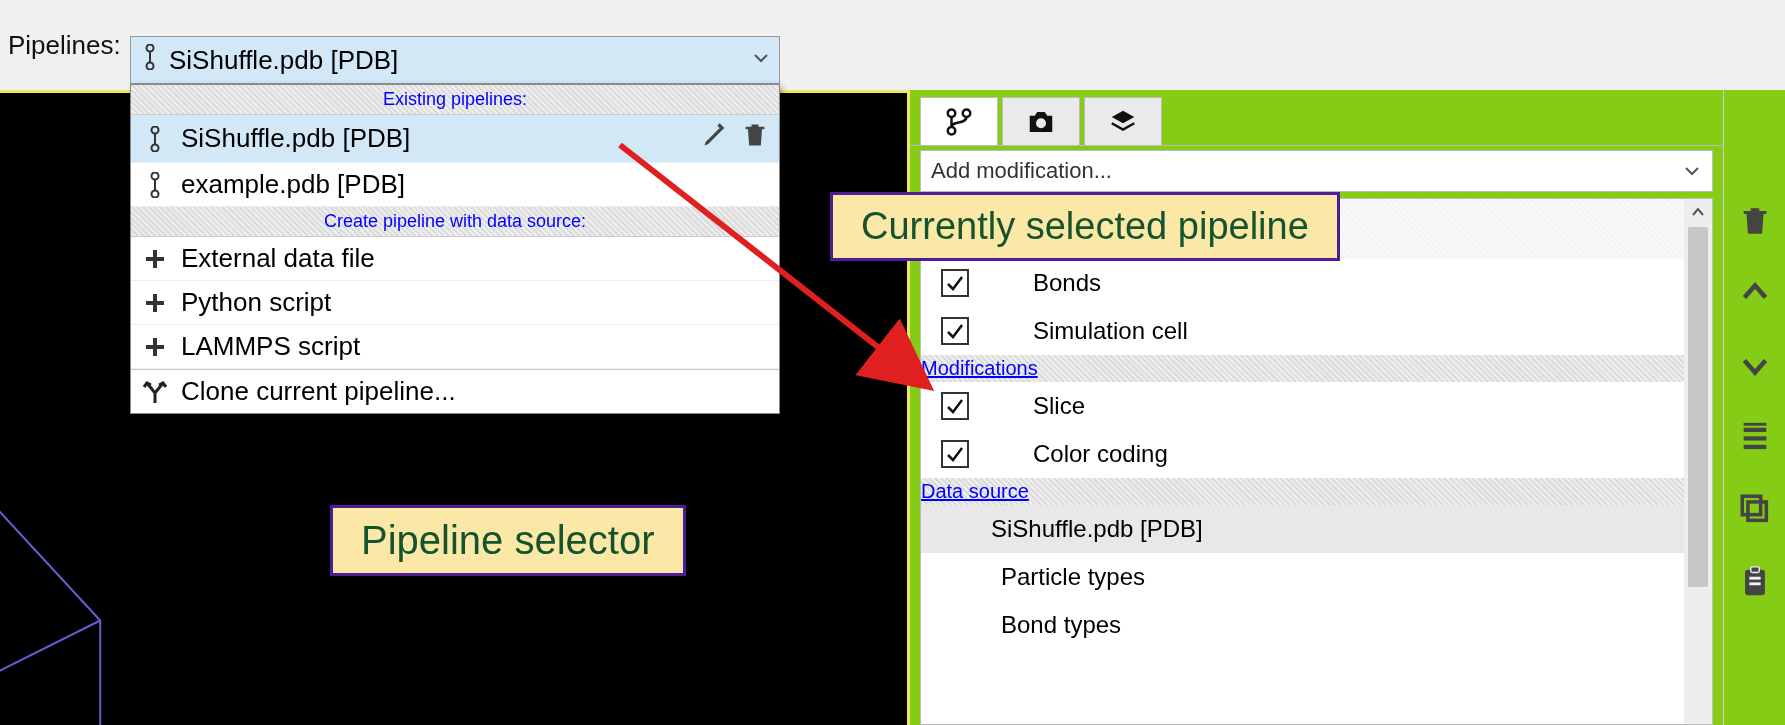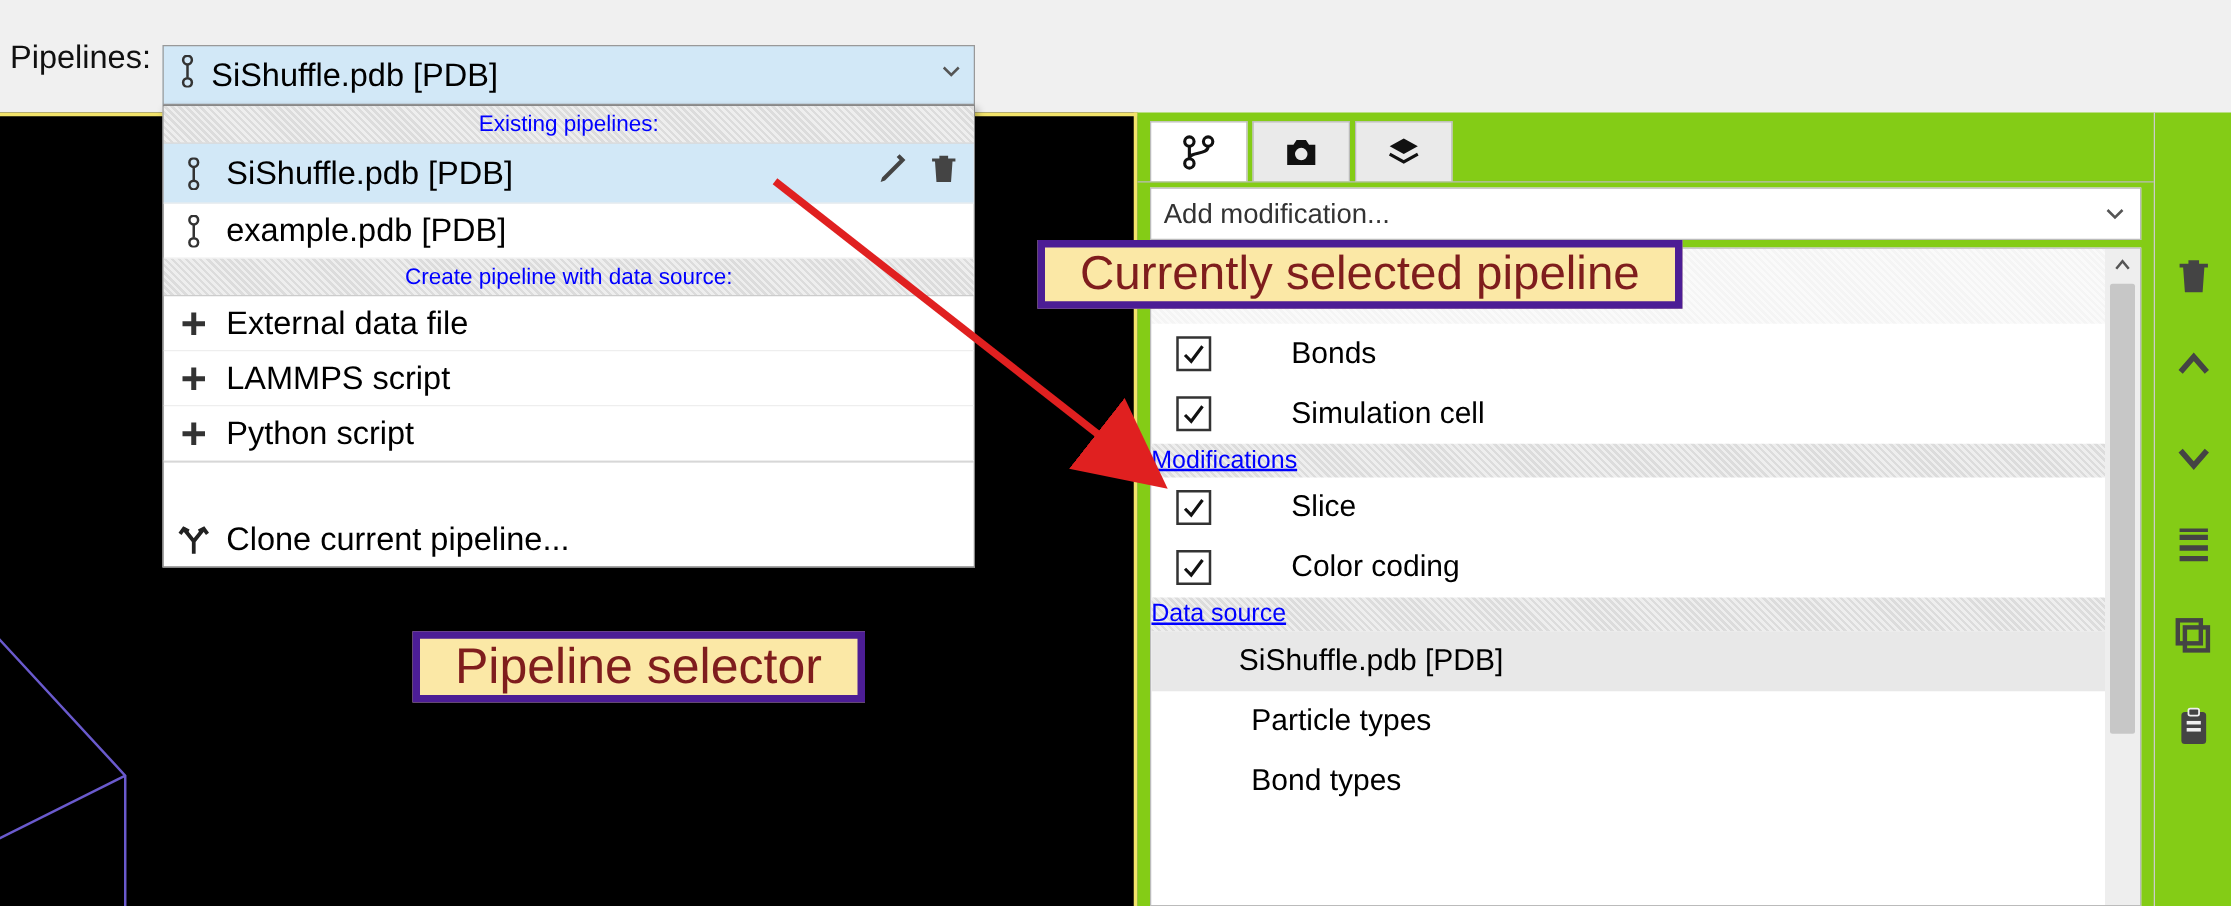--- a/index.html
+++ b/index.html
@@ -97,21 +97,21 @@
     font-size: 26px;
     border-bottom: 1px solid #eee;
     cursor: pointer;
     gap: 12px;
   }
   .dd-item.selected {
     background: #d2e8f7;
   }
   .dd-item .spacer { flex: 1; }
   .dd-item .ic { width: 28px; display: flex; justify-content: center; }
-  .noborder { border-bottom: none; margin-top: 40px; }
+  .noborder { border-bottom: none; }
   .sep {
     height: 1px;
     background: #ccc;
   }
 
   
   .right-panel {
     position: absolute;
     left: 910px;
     top: 90px;
@@ -245,24 +245,24 @@
   .checkbox svg { width: 18px; height: 18px; }
   .ds-row {
     background: #e8e8e8;
     padding-left: 70px;
   }
 
   
   .callout {
     position: absolute;
     background: #fbe8a6;
-    border: 6px solid #4c1d95;
+    border: 3px solid #4c1d95;
     font-size: 40px;
-    padding: 0 28px;
-    color: #7f1d1d;
+    padding: 10px 28px;
+    color: #14532d;
     z-index: 50;
   }
   #callout1 { left: 330px; top: 505px; }
   #callout2 { left: 830px; top: 192px; font-size: 38px; }
 
   
   .arrow {
     position: absolute;
     z-index: 60;
     pointer-events: none;
@@ -343,29 +343,29 @@
         </svg>
     </span>
     <span>External data file</span>
   </div>
   <div class="dd-item">
     <span class="ic">
       <svg width="24" height="24" viewBox="0 0 24 24">
           <path d="M10 3h4v7h7v4h-7v7h-4v-7H3v-4h7V3z" fill="#333"></path>
         </svg>
     </span>
-    <span>LAMMPS script</span>
+    <span>Python script</span>
   </div>
   <div class="dd-item">
     <span class="ic">
       <svg width="24" height="24" viewBox="0 0 24 24">
           <path d="M10 3h4v7h7v4h-7v7h-4v-7H3v-4h7V3z" fill="#333"></path>
         </svg>
     </span>
-    <span>Python script</span>
+    <span>LAMMPS script</span>
   </div>
 
   <div class="sep"></div>
   <div class="dd-item noborder">
     <span class="ic">
       <svg width="26" height="26" viewBox="0 0 26 26">
           <path d="M13 24 V14 M13 14 L5 4 M13 14 L21 4" stroke="#222" stroke-width="3" fill="none"></path>
           <polyline points="2,8 5,4 9,6" fill="none" stroke="#222" stroke-width="3"></polyline>
           <polyline points="17,6 21,4 24,8" fill="none" stroke="#222" stroke-width="3"></polyline>
         </svg>

